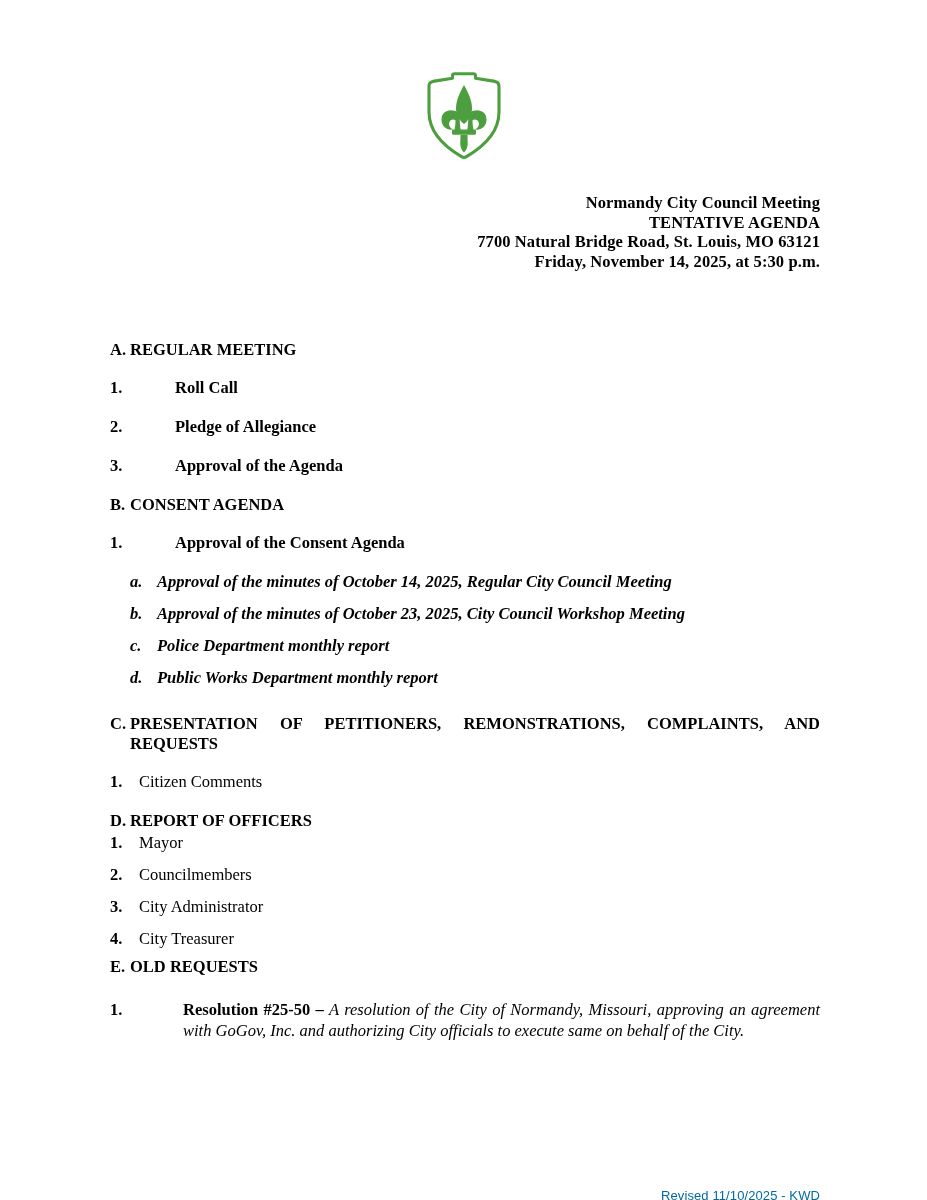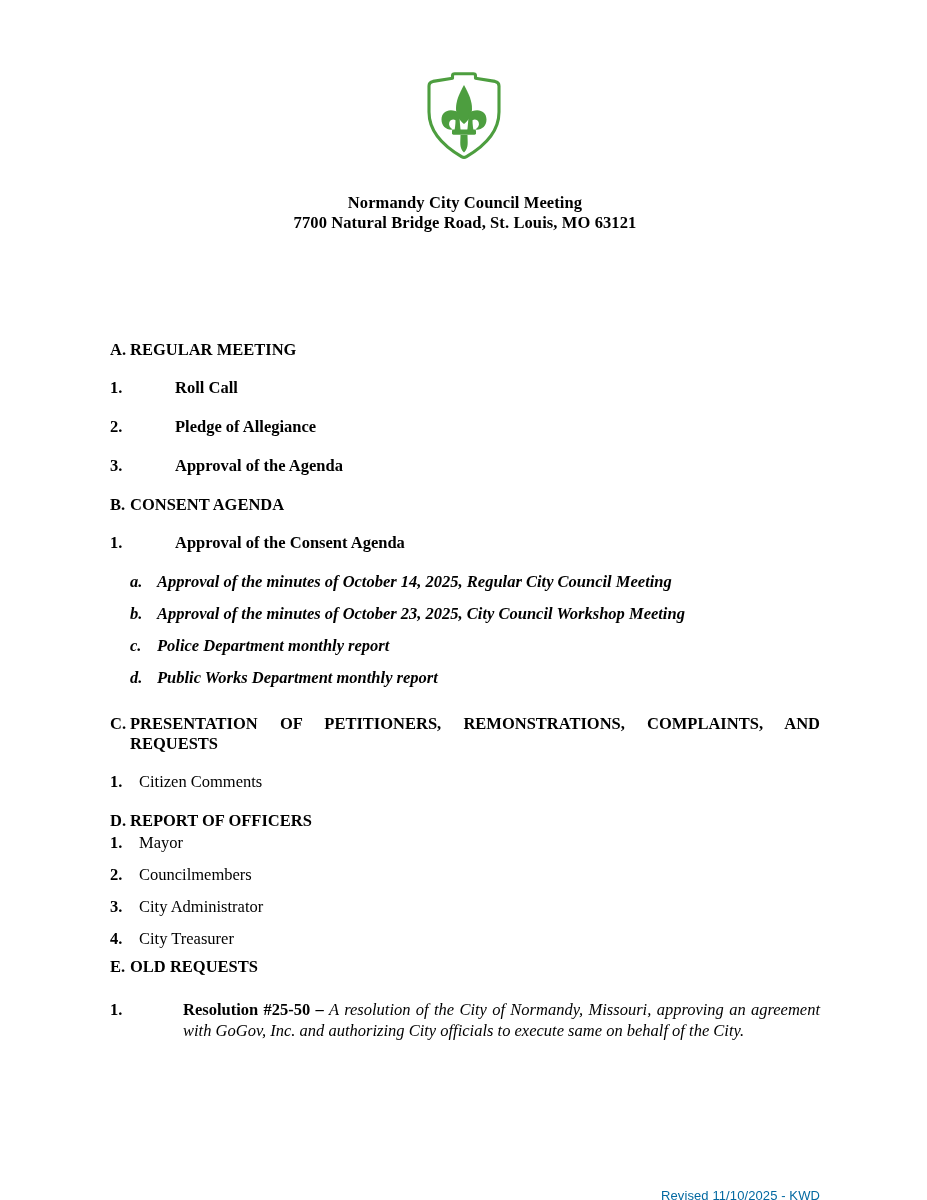--- a/index.html
+++ b/index.html
@@ -33,21 +33,21 @@
     text-align: center;
   }
   .logo-wrap svg { display: inline-block; }
 
   
   .header-block {
     position: absolute;
     left: 110px;
     top: 193px;
     width: 710px;
-    text-align: center;
+    text-align: right;
     font-weight: bold;
     font-size: 16.5px;
     line-height: 19.6px;
     letter-spacing: 0.1px;
   }
 
   
   .body-area {
     position: absolute;
     left: 110px;
@@ -166,21 +166,23 @@
       <path d="M48.5 39 C56 36.5 62.5 40 62.5 47.5 C62.5 54.5 57 58.5 51 57.5 C54 56 55.5 53.5 54.8 50.8 C54 48 51 46.8 48.5 48.2 C48.5 52 49 56.5 50 60.5 L43 60.5 C44 54 44.5 46 44.5 41.5 C45.8 40.2 47 39.4 48.5 39 Z" fill="#4d9e3f"></path>
 
       <rect x="28" y="57.5" width="24" height="5.2" rx="1.4" fill="#4d9e3f"></rect>
 
       <path d="M36.5 63 C36.5 70 35 76 40 80.5 C45 76 43.5 70 43.5 63 Z" fill="#4d9e3f"></path>
     </svg>
   </div>
 
   <div class="header-block">
     <div>Normandy City Council Meeting</div>
+    <div>TENTATIVE AGENDA</div>
     <div>7700 Natural Bridge Road, St. Louis, MO 63121</div>
+    <div>Friday, November 14, 2025, at 5:30 p.m.</div>
   </div>
 
   <div class="body-area">
 
     <div class="sec-head">
       <span class="sec-letter">A.</span>
       <span class="sec-title">REGULAR MEETING</span>
     </div>
     <div class="gap-a"></div>
     <div class="num-item bold">

